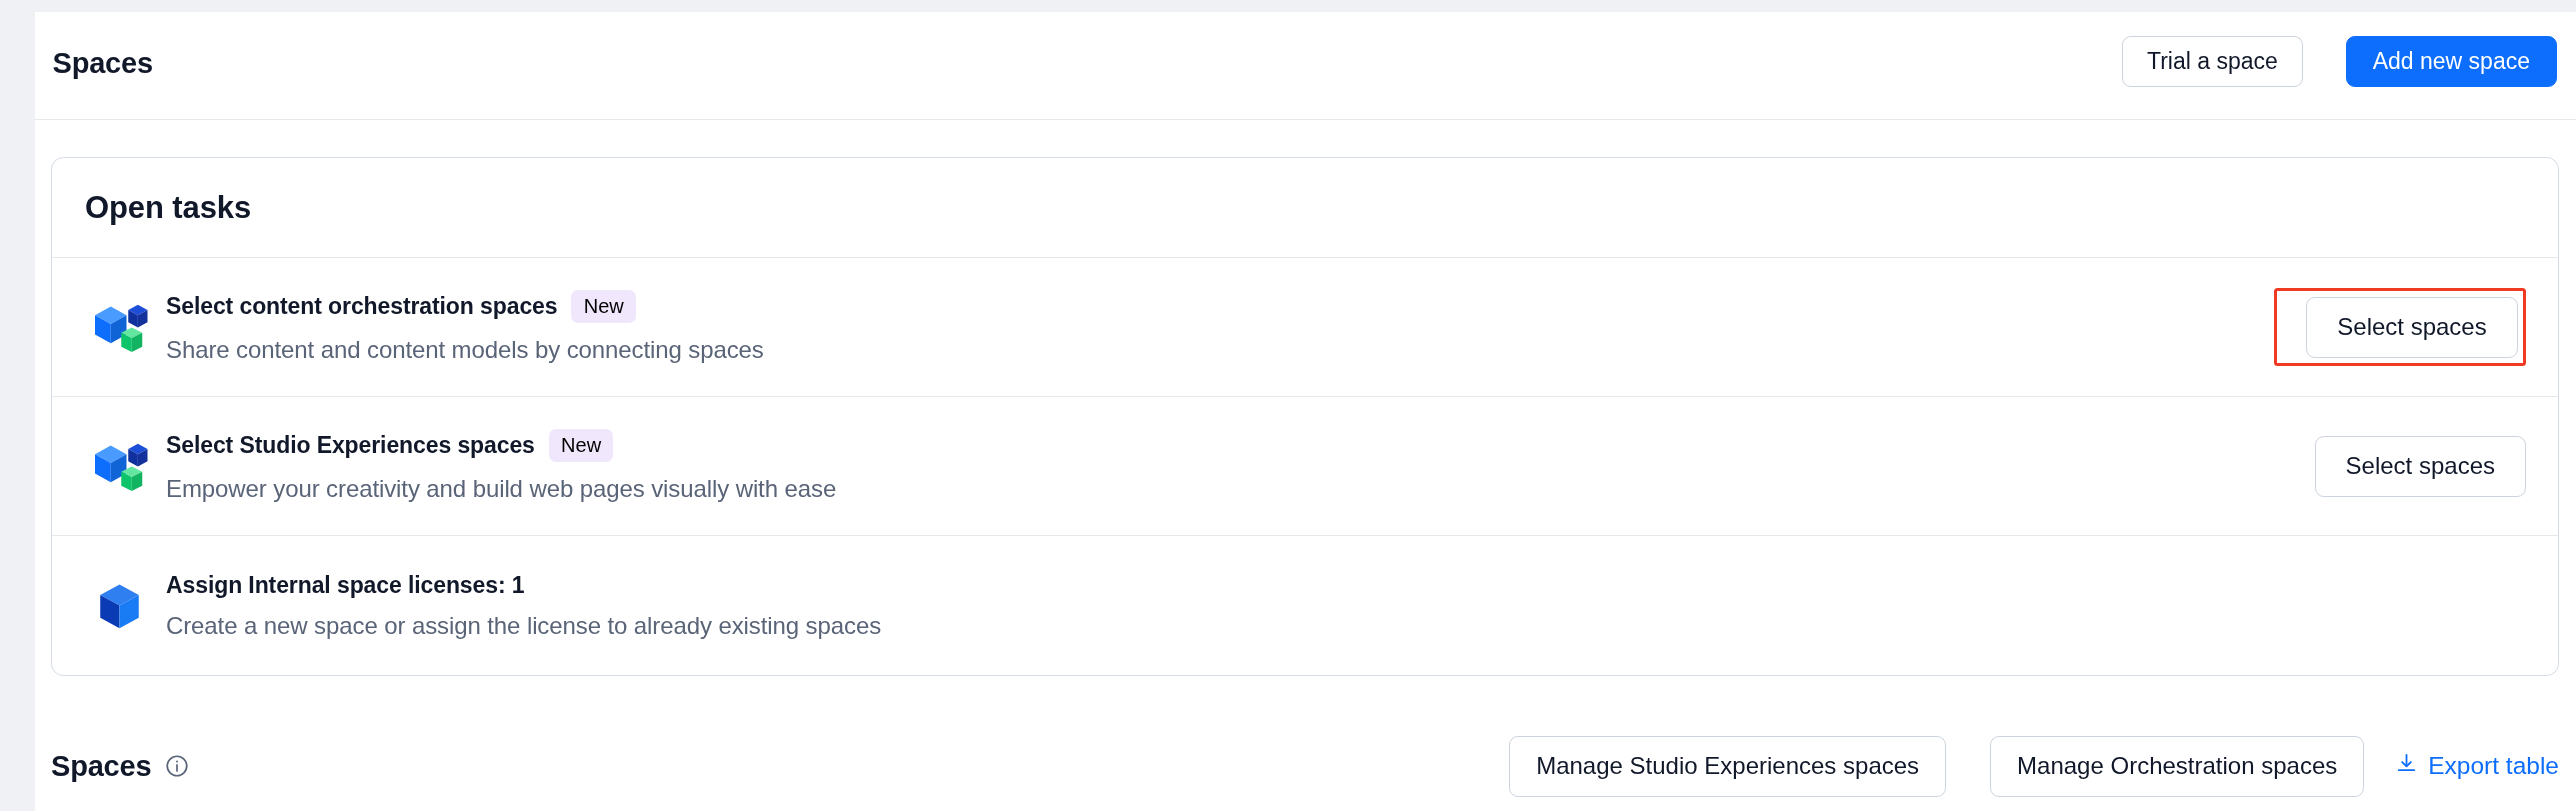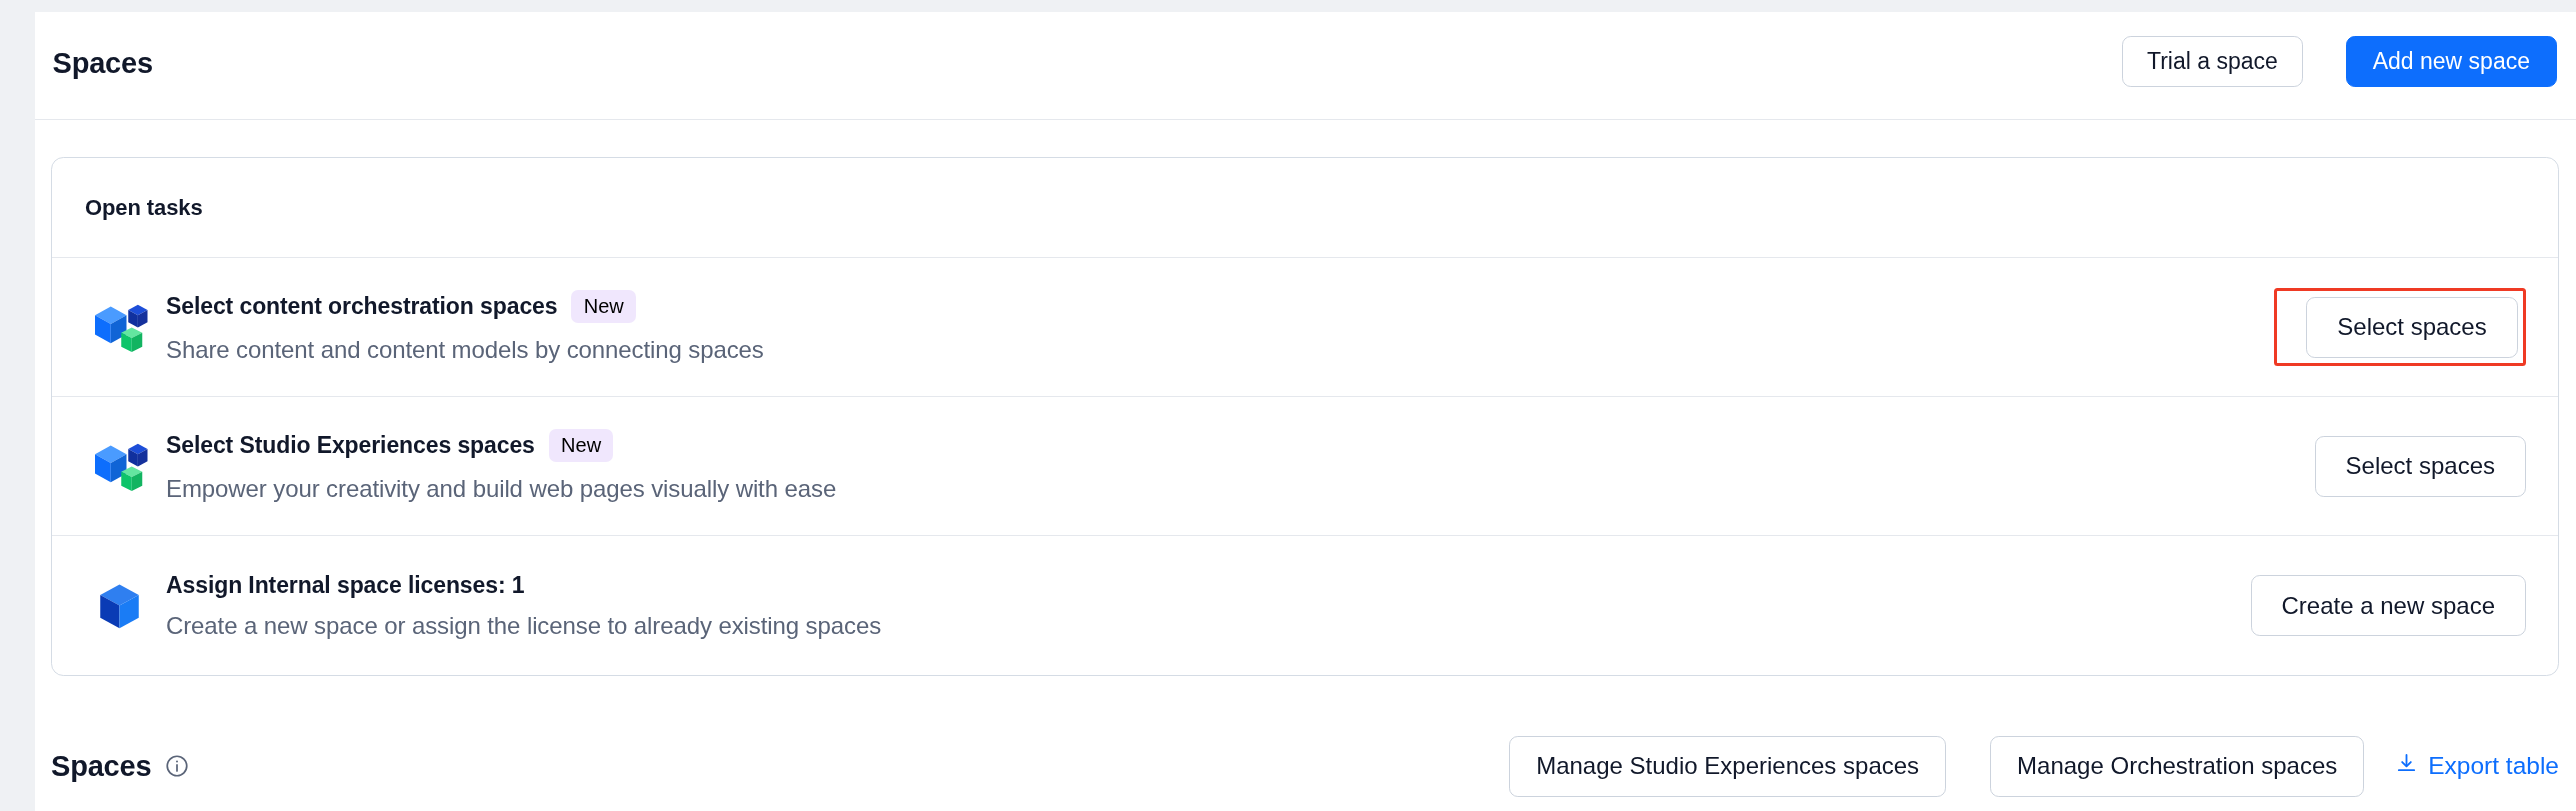--- a/index.html
+++ b/index.html
@@ -99,21 +99,21 @@
     overflow: hidden;
   }
   .tasks-card-header {
     height: 100px;
     display: flex;
     align-items: center;
     padding-left: 33px;
     border-bottom: 1.8px solid #e5e8ed;
   }
   .tasks-card-header .h {
-    font-size: 22px;
+    font-size: 31px;
     font-weight: 700;
     color: #11182a;
     letter-spacing: -0.1px;
   }
 
   .task-row {
     display: flex;
     align-items: center;
     padding: 0 32px 0 35px;
     height: 139px;
@@ -300,23 +300,20 @@
             <polygon points="14,24 36,36 36,62 14,50" fill="#0a3bb5"></polygon>
             <polygon points="36,36 58,24 58,50 36,62" fill="#1a7cf5"></polygon>
           </svg>
         </div>
         <div class="task-text">
           <div class="task-title-line">
             <span class="task-title">Assign Internal space licenses: 1</span>
           </div>
           <div class="task-desc">Create a new space or assign the license to already existing spaces</div>
         </div>
-        <div class="task-action">
-          <button class="btn btn-secondary">Create a new space</button>
-        </div>
       </div>
 
     </div>
 
     <div class="spaces-bar">
       <div class="section-title">
         <span>Spaces</span>
         <span class="info-icon">
           <svg width="26" height="26" viewBox="0 0 24 24" fill="none" stroke="#5a6478" stroke-width="1.6">
             <circle cx="12" cy="12" r="9"></circle>

